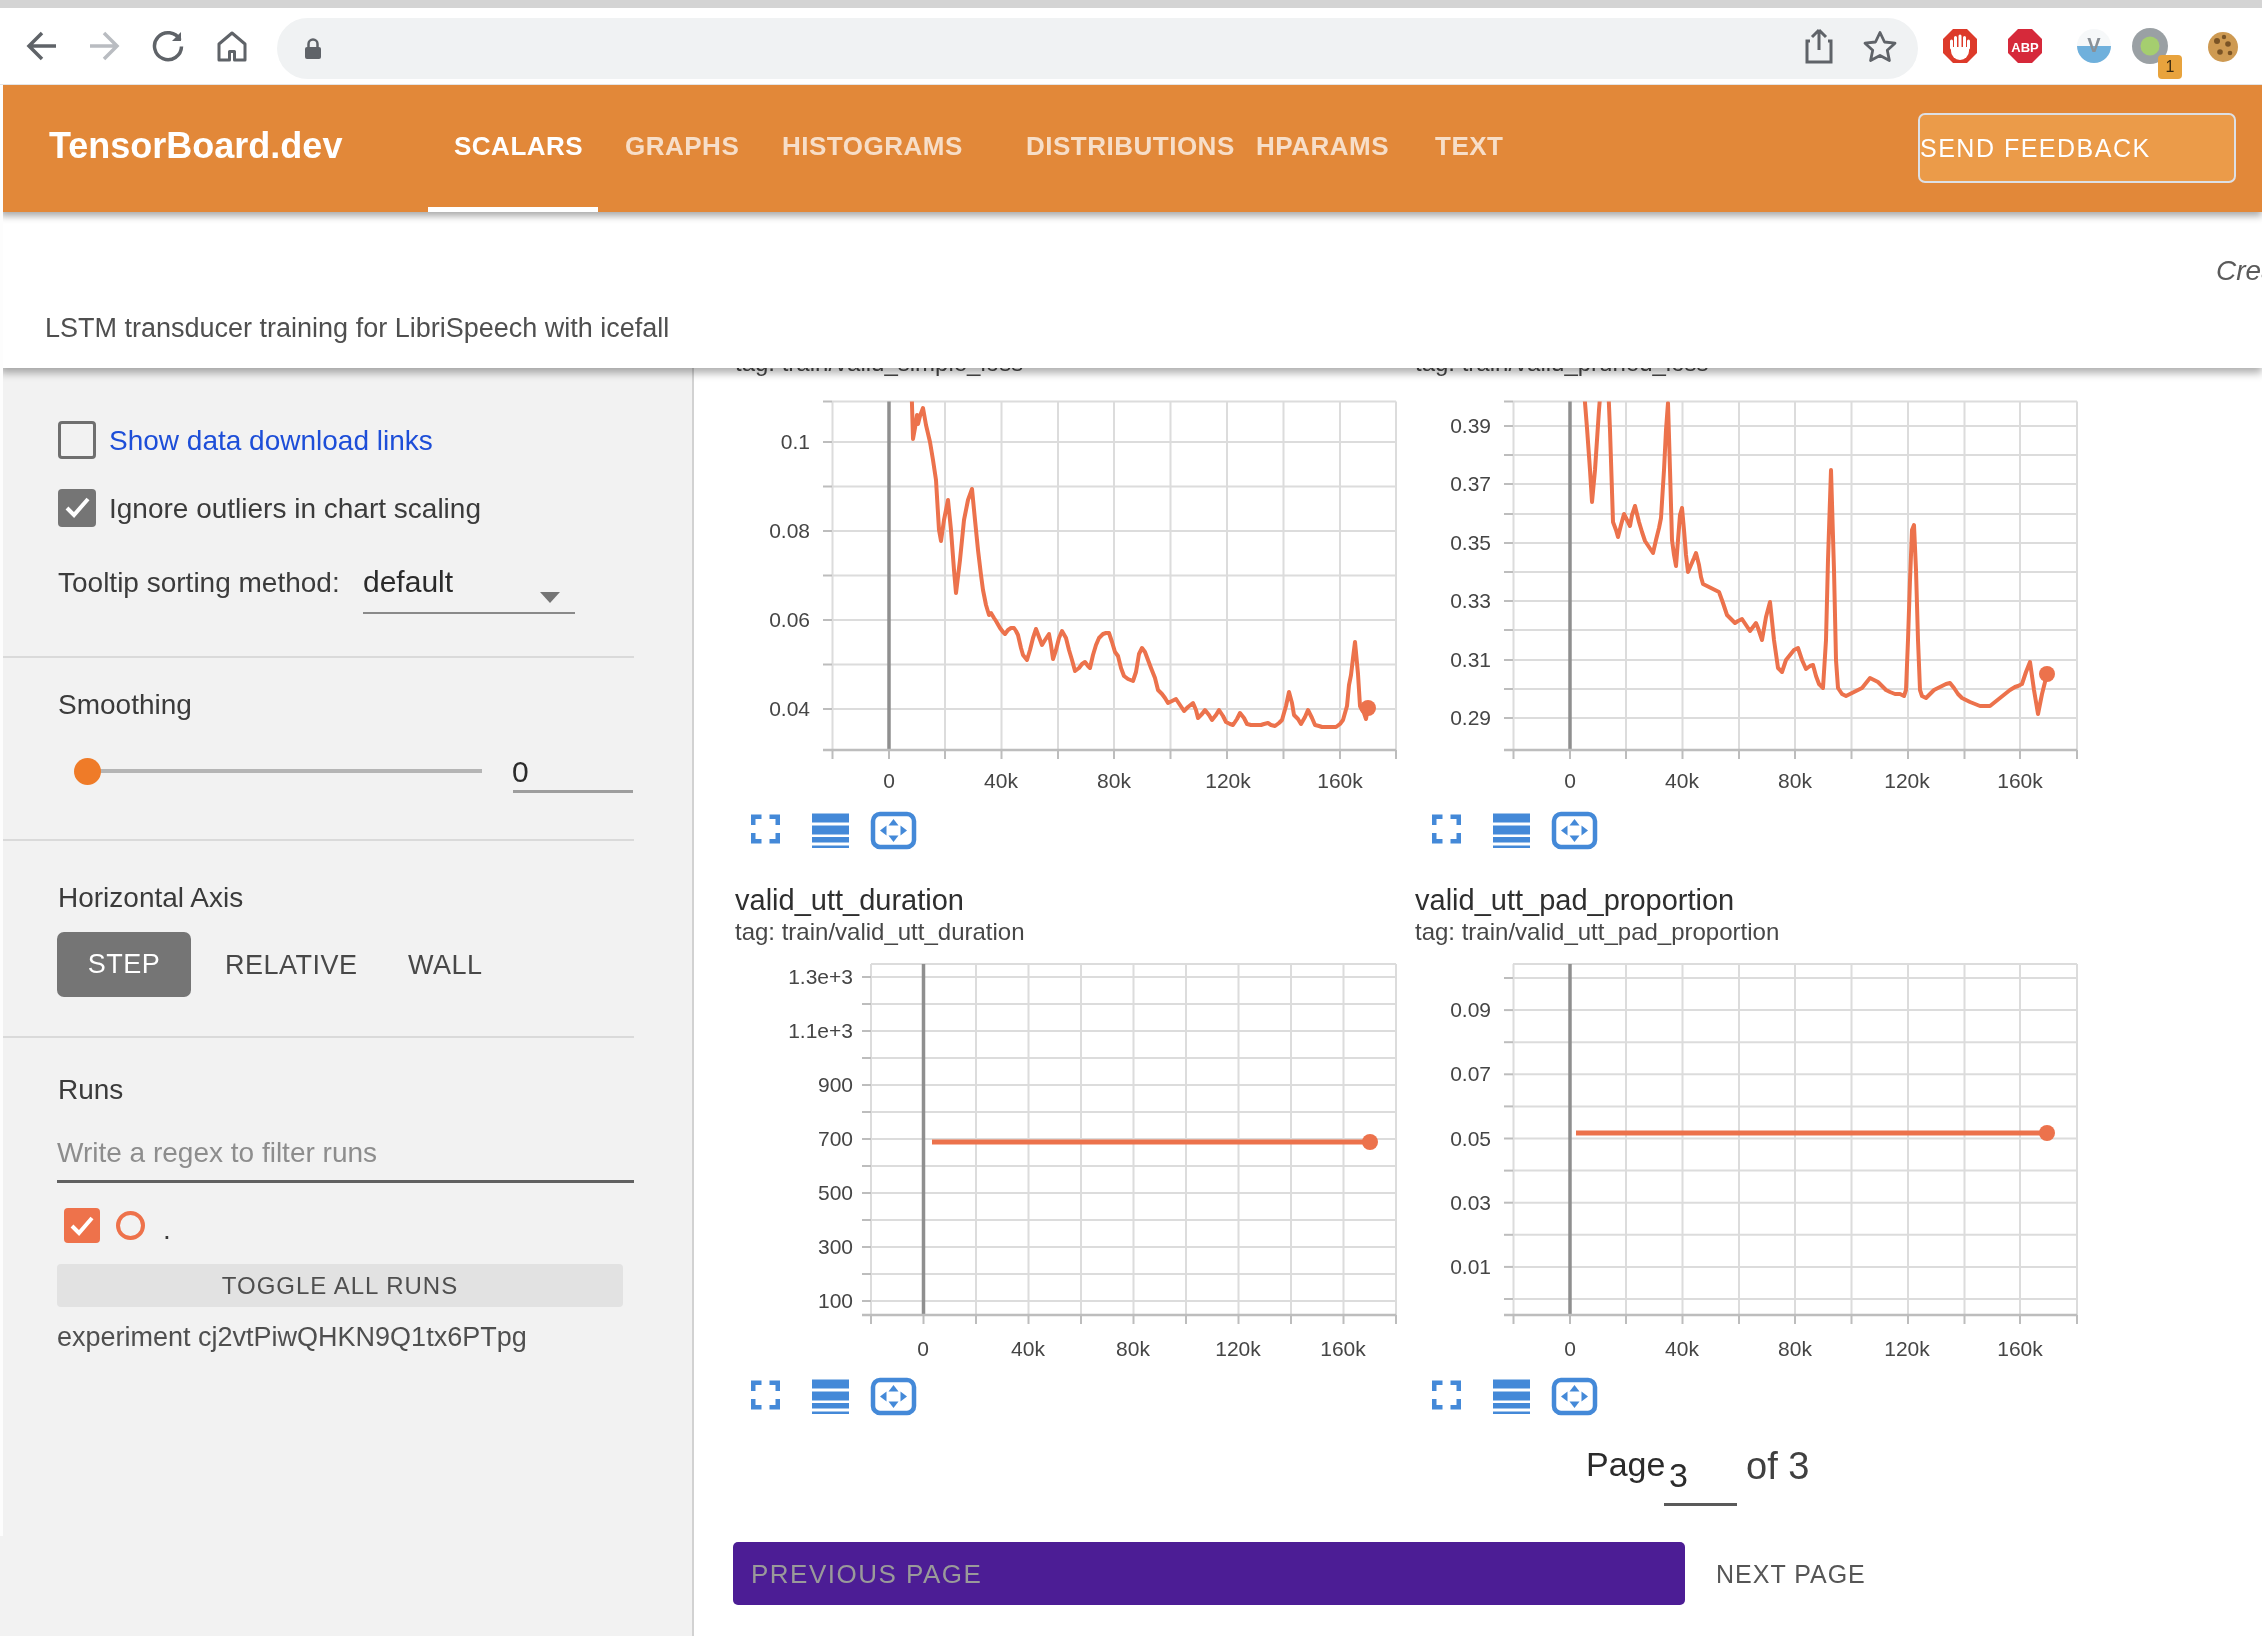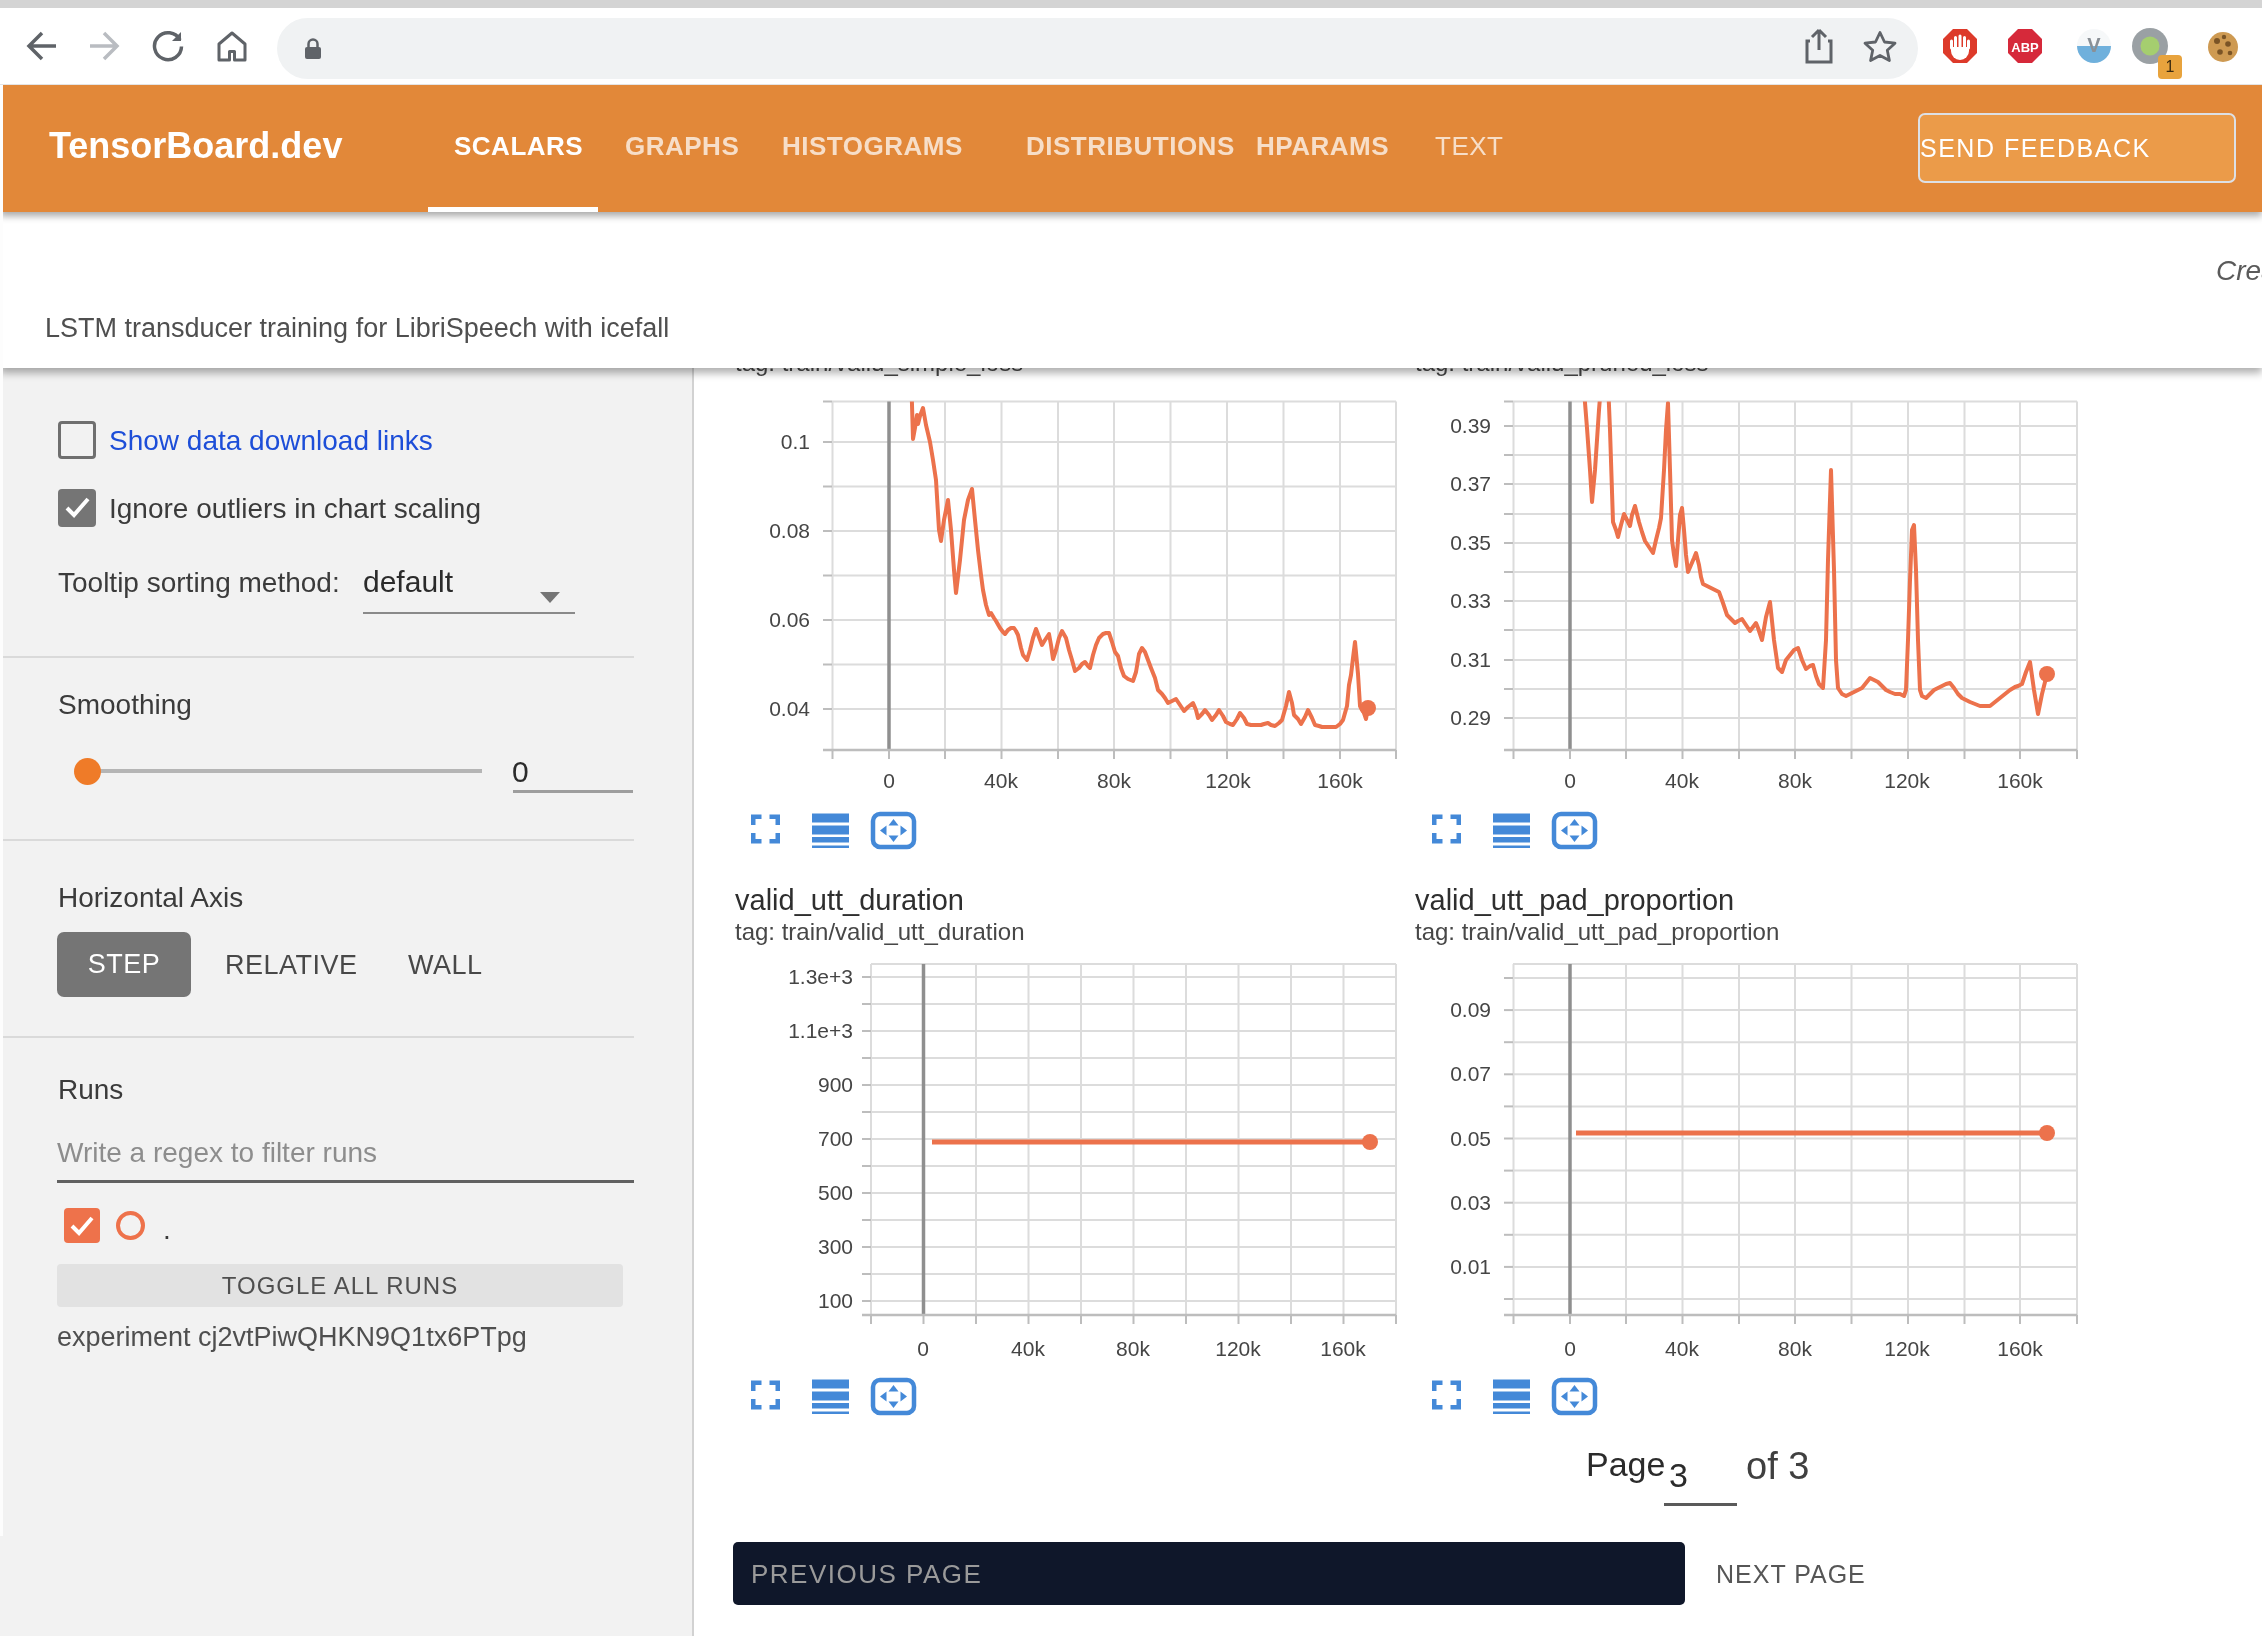--- a/index.html
+++ b/index.html
@@ -333,21 +333,21 @@
 <path d="M22.5 30 l5 -6.5 h-10 Z" fill="#4489d8"></path>
 <path d="M9 18.5 l6.5 -5 v10 Z" fill="#4489d8"></path>
 <path d="M36 18.5 l-6.5 -5 v10 Z" fill="#4489d8"></path>
 </g>
 </svg>
 
 <div class="abs" style="left:1586px;top:1445px;font-size:34px;color:#2b2b2b">Page</div>
 <div class="abs" style="left:1669px;top:1456px;font-size:34px;color:#2b2b2b">3</div>
 <div class="abs" style="left:1664px;top:1503px;width:73px;height:2.5px;background:#5a5a5a"></div>
 <div class="abs" style="left:1746px;top:1445px;font-size:38px;color:#404040">of 3</div>
-<div class="abs" style="left:733px;top:1542px;width:952px;height:63px;background:#0f172a;border-radius:5px;">
+<div class="abs" style="left:733px;top:1542px;width:952px;height:63px;background:#4c1d95;border-radius:5px;">
   <span class="abs" style="left:18px;top:17px;font-size:26px;letter-spacing:1.5px;color:#9a9a9a">PREVIOUS PAGE</span>
 </div>
 <div class="abs" style="left:1716px;top:1560px;font-size:25px;letter-spacing:1px;color:#565656">NEXT PAGE</div>
 </div>
 
 <div class="abs" style="z-index:5;left:0;top:0">
 
 <div class="abs" style="left:58px;top:421px;width:38px;height:38px;border:3.5px solid #6f6f6f;border-radius:4px;background:#f2f2f2"></div>
 <div class="abs" style="left:109px;top:425px;font-size:28px;color:#1d4ed8">Show data download links</div>
 
@@ -396,21 +396,21 @@
 <div class="abs" style="z-index:7;left:2216px;top:255px;font-size:28px;font-style:italic;color:#5a5a5a">Created</div>
 <div class="abs" style="z-index:7;left:45px;top:313px;font-size:27px;color:#4f4f4f">LSTM transducer training for LibriSpeech with icefall</div>
 
 <div class="abs" style="z-index:8;left:0;top:85px;width:2262px;height:127px;background:#e28839;box-shadow:0 4px 7px rgba(0,0,0,0.34)">
   <div class="abs" style="left:49px;top:40px;font-size:36px;font-weight:700;color:#fff">TensorBoard.dev</div>
   <div class="abs" style="left:454px;top:46px;font-size:26px;font-weight:600;color:#fff;letter-spacing:0.5px">SCALARS</div>
   <div class="abs" style="left:625px;top:46px;font-size:26px;font-weight:600;color:rgba(255,255,255,0.72);letter-spacing:0.5px">GRAPHS</div>
   <div class="abs" style="left:782px;top:46px;font-size:26px;font-weight:600;color:rgba(255,255,255,0.72);letter-spacing:0.5px">HISTOGRAMS</div>
   <div class="abs" style="left:1026px;top:46px;font-size:26px;font-weight:700;color:rgba(255,255,255,0.72);letter-spacing:0.5px">DISTRIBUTIONS</div>
   <div class="abs" style="left:1256px;top:46px;font-size:26px;font-weight:600;color:rgba(255,255,255,0.72);letter-spacing:0.5px">HPARAMS</div>
-  <div class="abs" style="left:1435px;top:46px;font-size:26px;font-weight:400;color:rgba(255,255,255,0.72);letter-spacing:0.5px">TEXT</div>
+  <div class="abs" style="left:1435px;top:46px;font-size:26px;font-weight:700;color:rgba(255,255,255,0.72);letter-spacing:0.5px">TEXT</div>
   <div class="abs" style="left:428px;top:122px;width:170px;height:5px;background:#fff"></div>
   <div class="abs" style="left:1918px;top:28px;width:318px;height:70px;background:#eb9b49;border:2px solid #dde0e5;border-radius:7px;line-height:66px;font-size:25px;letter-spacing:1.5px;color:#fff">SEND FEEDBACK</div>
 </div>
 
 <div class="abs" style="z-index:9;left:0;top:0;width:2262px;height:85px;background:#fff;border-bottom:1px solid #e4e4e4">
   <div class="abs" style="left:0;top:0;width:2262px;height:8px;background:#d4d4d4"></div>
   <svg class="abs" style="left:26px;top:31px" width="32" height="30" viewBox="0 0 32 30">
       <path d="M16 2 L3 15 L16 28 M3 15 H30" stroke="#5f6368" stroke-width="3.5" fill="none"></path>
     </svg>
   <svg class="abs" style="left:88px;top:31px" width="32" height="30" viewBox="0 0 32 30">

